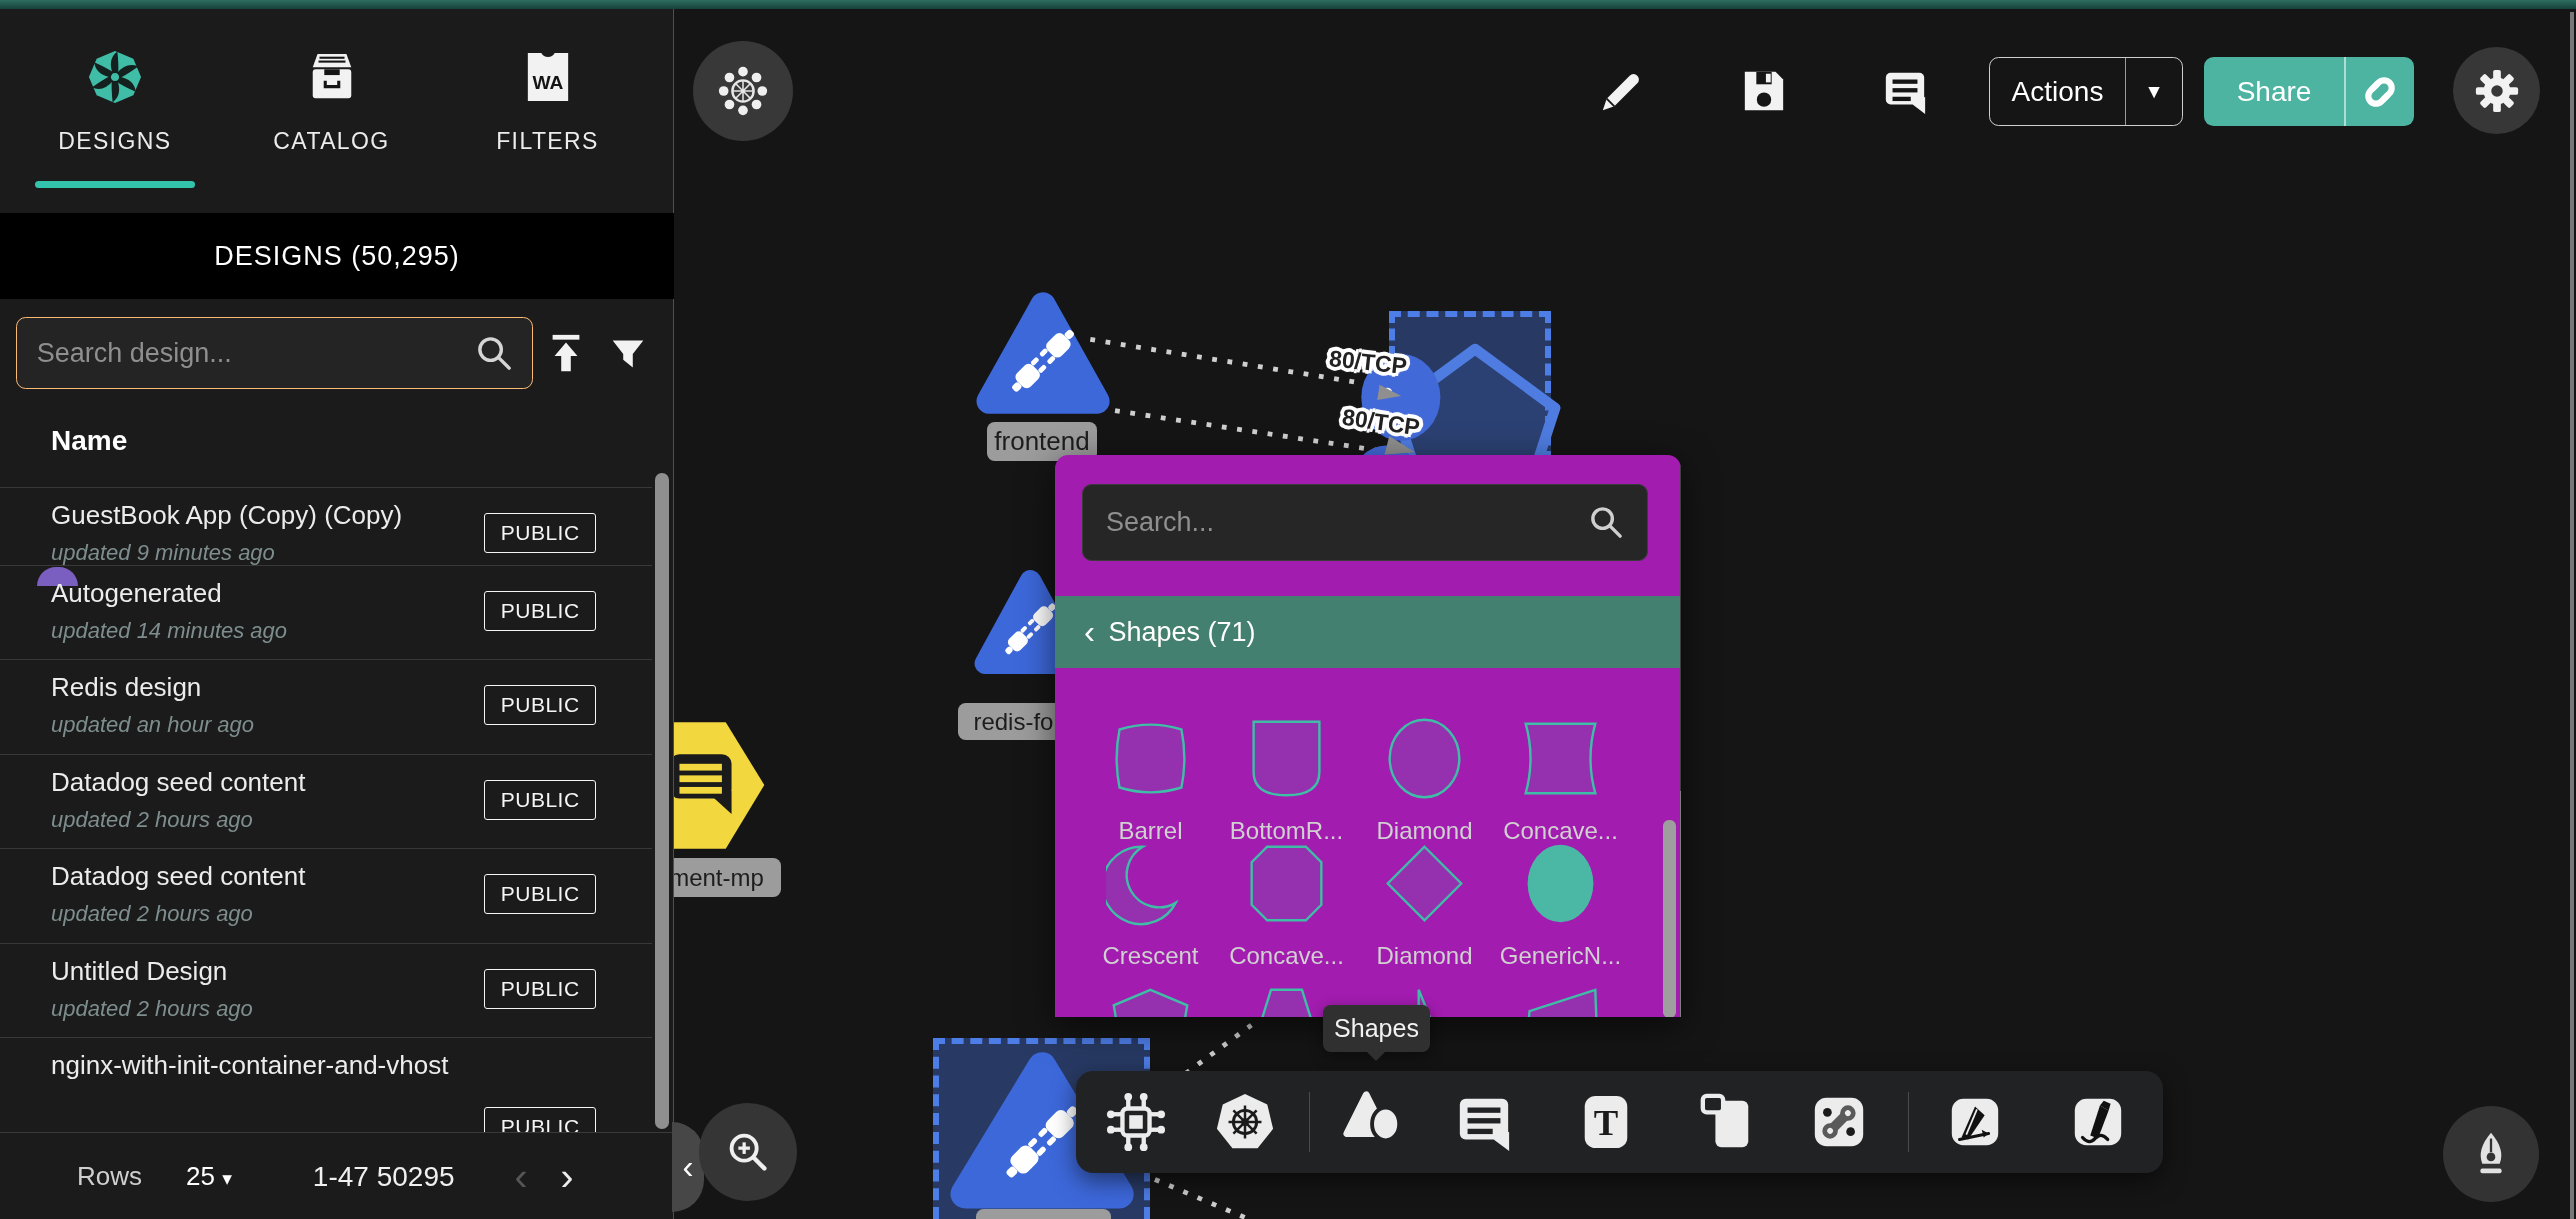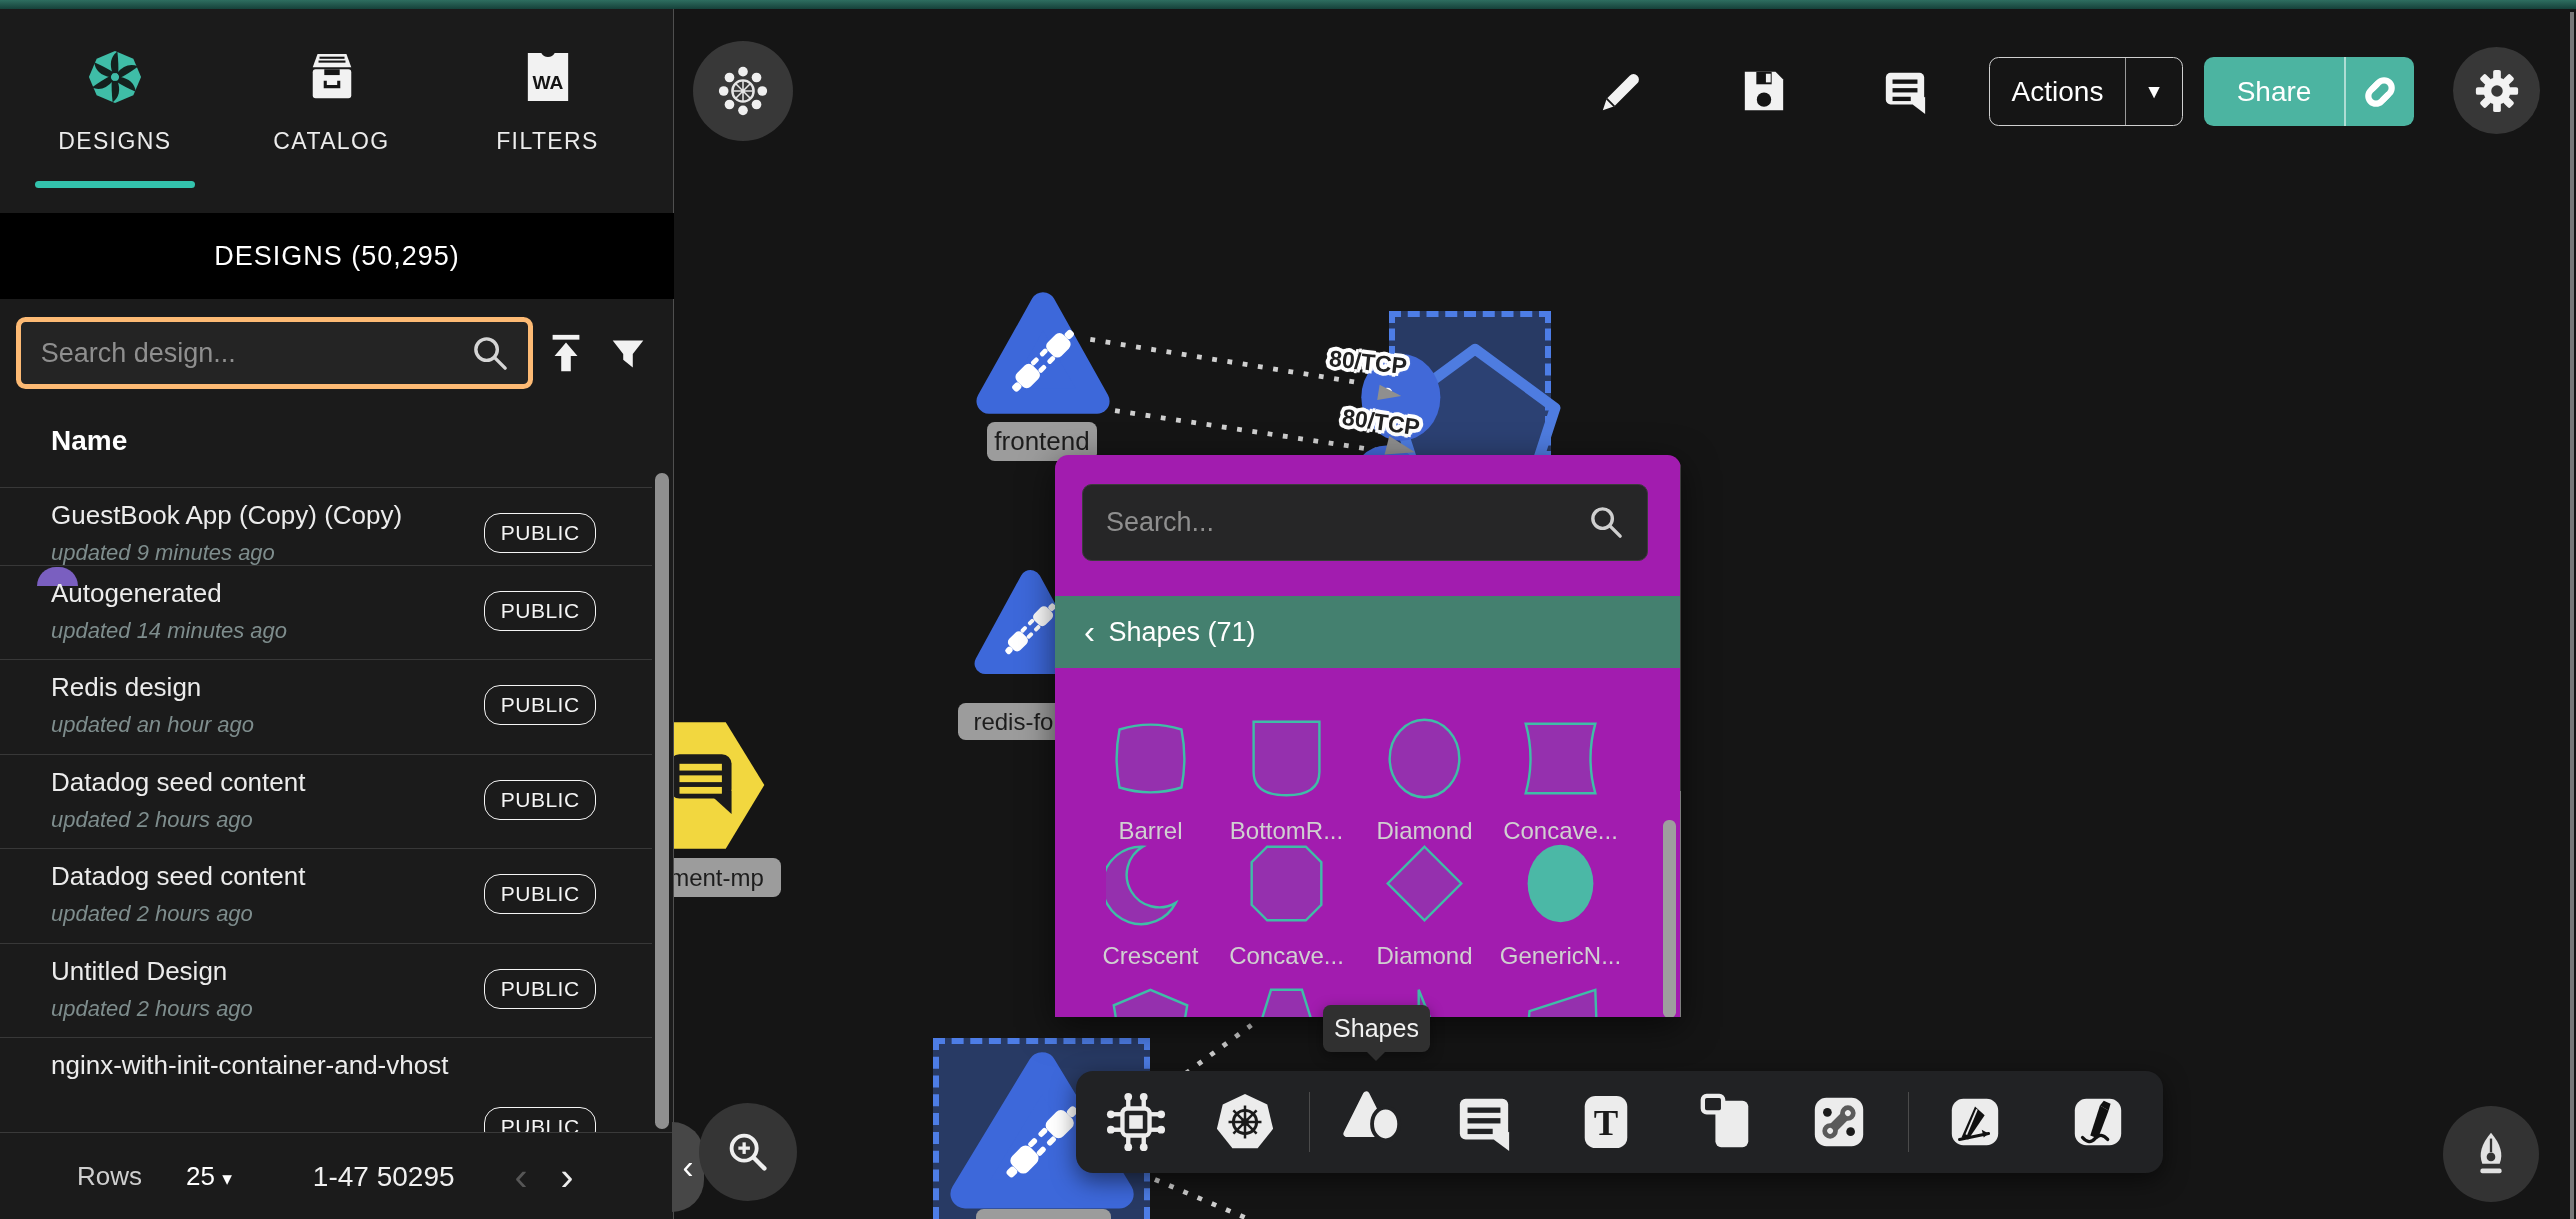--- a/index.html
+++ b/index.html
@@ -15,33 +15,33 @@
   #sidebar { left:0; top:0; width:674px; height:1219px; background:#1b1b1b;
     border-right:1.9px solid #4f4f4f; z-index:10; }
   .tab { position:absolute; top:39px; width:193px; height:164px; display:flex;
     flex-direction:column; align-items:center; justify-content:flex-start; cursor:pointer; }
   .tab .lbl { margin-top:13.5px; font-size:23px; letter-spacing:1.4px; color:#ececec; }
   .tab .ic { height:75px; display:flex; align-items:center; justify-content:center; }
   #tab-underline { left:35px; top:181px; width:160px; height:6.8px; border-radius:3.9px; background:#33C3AD; }
   #side-band { left:0; top:213px; width:674px; height:86px; background:#000;
     display:flex; align-items:center; justify-content:center; font-size:27px; letter-spacing:1px; color:#fff; }
   #side-search { left:16.4px; top:317px; width:517px; height:72px; background:#242424;
-    border:5px solid #fdba74; border-radius:9.6px; display:flex; align-items:center; }
+    border:1px solid #fdba74; border-radius:9.6px; display:flex; align-items:center; }
   #side-search input { flex:1; background:transparent; border:none; outline:none;
     color:#dcdcdc; font-size:27px; padding:0 19.3px; font-family:inherit; }
   #side-search input::placeholder { color:#8f8f8f; }
   .side-icon { position:absolute; top:328px; width:52px; height:52px; display:flex;
     align-items:center; justify-content:center; cursor:pointer; }
   #name-header { left:51px; top:425px; font-size:28px; font-weight:bold; color:#fff; }
   #rows-wrap { left:0; top:470px; width:652px; height:662px; overflow:hidden; }
   .design-row { position:absolute; left:0; width:652px; height:95px; border-top:1px solid #383838; cursor:pointer; }
   .d-name { position:absolute; left:51px; top:11.6px; font-size:26px; color:#ececec; white-space:nowrap; }
   .d-sub  { position:absolute; left:51px; top:52px; font-size:22px; font-style:italic; color:#7e8d8d; }
   .d-badge{ position:absolute; right:56px; top:25px; padding:6.8px 15.4px; border:1.9px solid #f5f5f5;
-    border-radius:16px; font-size:21px; letter-spacing:0.5px; color:#f5f5f5; }
+    border-radius:3px; font-size:21px; letter-spacing:0.5px; color:#f5f5f5; }
   .d-badge.low { top:69px; }
   #avatar-dome { left:37px; top:567px; width:41px; height:19.3px; border-radius:20px 20px 0 0; background:#7a5fc0; }
   #side-scroll { left:655px; top:473px; width:13.5px; height:656px; border-radius:6.8px; background:#8f8f8f; }
   #pagination { left:0; top:1132px; width:672px; height:88px; background:#1b1b1b;
     border-top:1px solid #3a3a3a; z-index:3; display:flex; align-items:center; font-size:26px; color:#cfcfcf; }
   .pg-chev { font-size:39px; line-height:1; cursor:pointer; }
 
   
   .circle-btn { position:absolute; border-radius:50%; background:#383838; display:flex;
     align-items:center; justify-content:center; cursor:pointer; z-index:4; }

